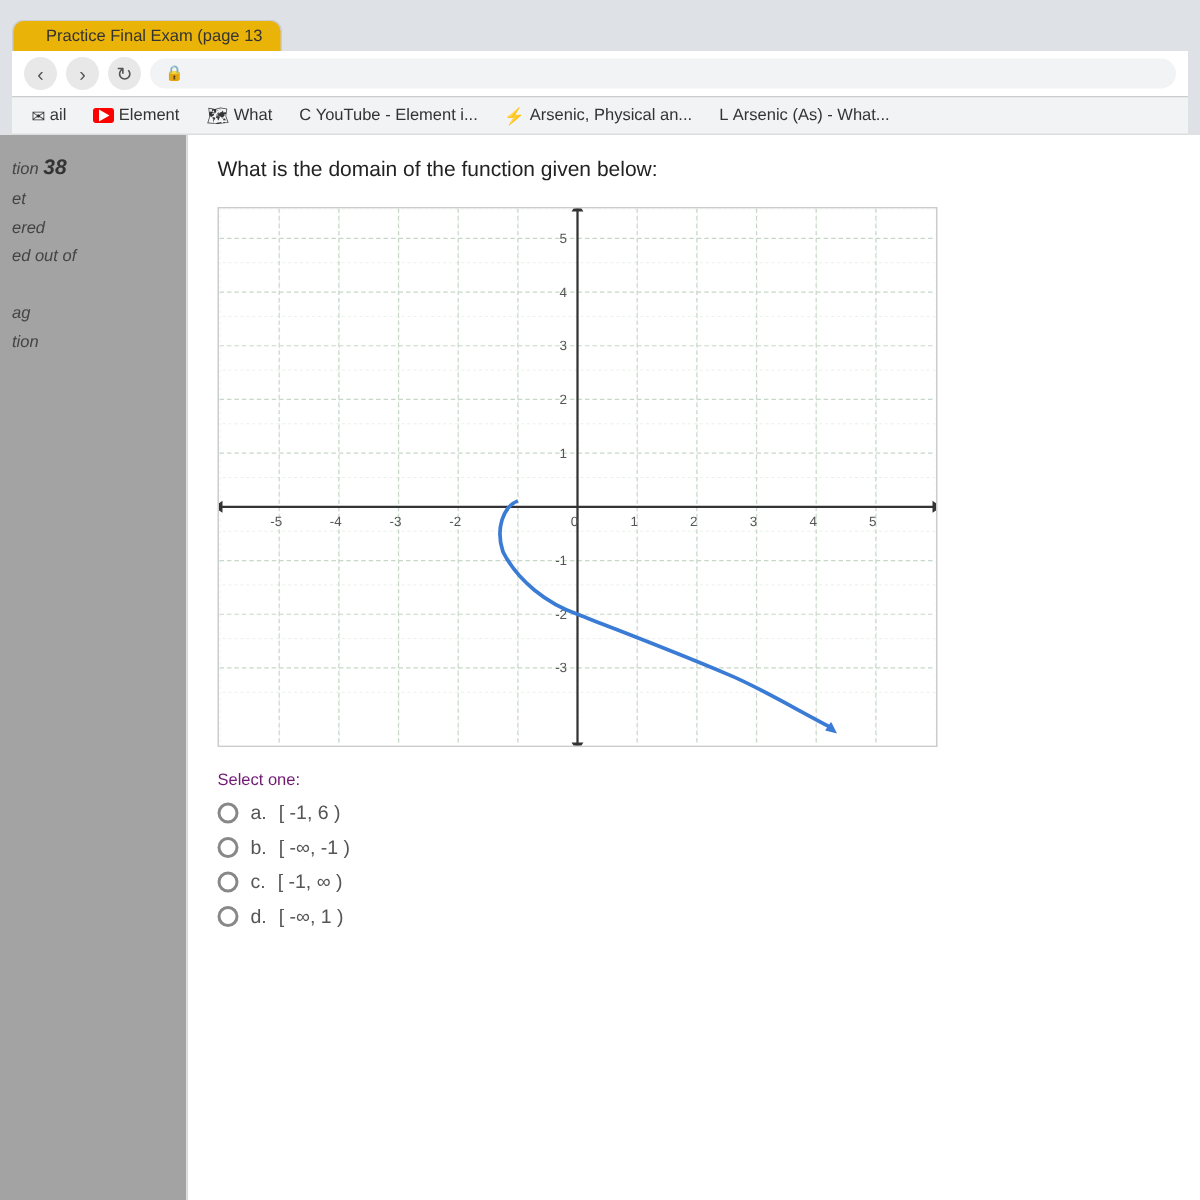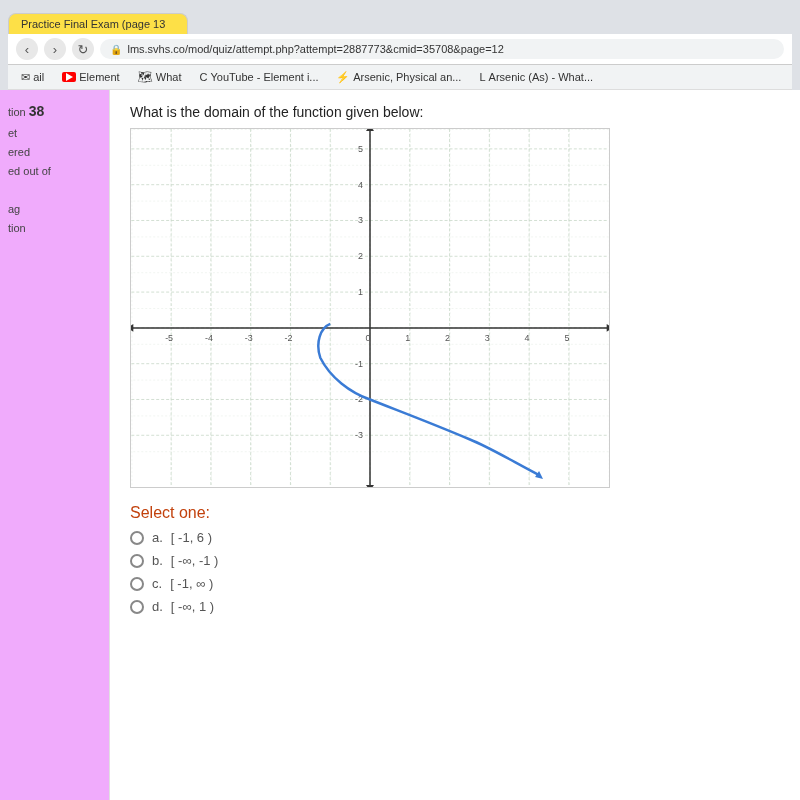--- a/index.html
+++ b/index.html
@@ -15,28 +15,29 @@
     .browser-chrome {
       background: #dee1e6;
       padding: 6px 8px 0 8px;
     }
     .browser-tabs {
       display: flex;
       align-items: flex-end;
       height: 28px;
     }
     .tab {
-      background: #fde047;
+      background: #eab308;
       border-radius: 8px 8px 0 0;
       padding: 4px 12px;
       font-size: 11px;
       color: #333;
       min-width: 180px;
       border: 1px solid #ccc;
       border-bottom: none;
+      text-align: right;
     }
     .tab-text {
       font-size: 11px;
       color: #333;
     }
     .omnibox-bar {
       background: #fff;
       display: flex;
       align-items: center;
       padding: 4px 8px;
@@ -109,61 +110,62 @@
       font-size: 12px;
     }
 
     
     .page-content {
       display: flex;
       background: #fff;
       height: calc(800px - 90px);
     }
     .sidebar {
-      width: 110px;
-      background: #f0abfc;
+      width: 125px;
+      background: #a3a3a3;
       border-right: 1px solid #e0e0e0;
       padding: 12px 8px;
+      font-style: italic;
     }
     .sidebar-item {
       font-size: 11px;
       color: #444;
       margin-bottom: 4px;
       line-height: 1.4;
     }
     .question-num {
       font-size: 14px;
       font-weight: bold;
       color: #333;
     }
     .main-content {
       flex: 1;
       padding: 14px 20px;
       overflow: auto;
     }
     .question-text {
       font-size: 14px;
       color: #222;
-      margin-bottom: 8px;
+      margin-bottom: 18px;
     }
 
     
     .graph-container {
       width: 480px;
       height: 360px;
       margin-bottom: 16px;
       background: #fff;
       border: 1px solid #ccc;
       position: relative;
     }
 
     
     .select-one-label {
-      font-size: 16px;
-      color: #c2410c;
+      font-size: 11px;
+      color: #701a75;
       margin-bottom: 8px;
     }
     .option-item {
       display: flex;
       align-items: center;
       gap: 8px;
       margin-bottom: 8px;
       font-size: 13px;
       color: #555;
       cursor: pointer;
@@ -185,21 +187,20 @@
     <div class="tab">
       <span class="tab-text">Practice Final Exam (page 13</span>
     </div>
   </div>
   <div class="omnibox-bar">
     <button class="nav-btn">‹</button>
     <button class="nav-btn">›</button>
     <button class="nav-btn">↻</button>
     <div class="address-bar">
       <span class="lock-icon">🔒</span>
-      <span>lms.svhs.co/mod/quiz/attempt.php?attempt=2887773&amp;cmid=35708&amp;page=12</span>
     </div>
   </div>
   <div class="bookmarks-bar">
     <div class="bookmark-item">
       <span>✉</span>
       <span>ail</span>
     </div>
     <div class="bookmark-item">
       <span class="yt-icon">
           <span class="yt-triangle"></span>

